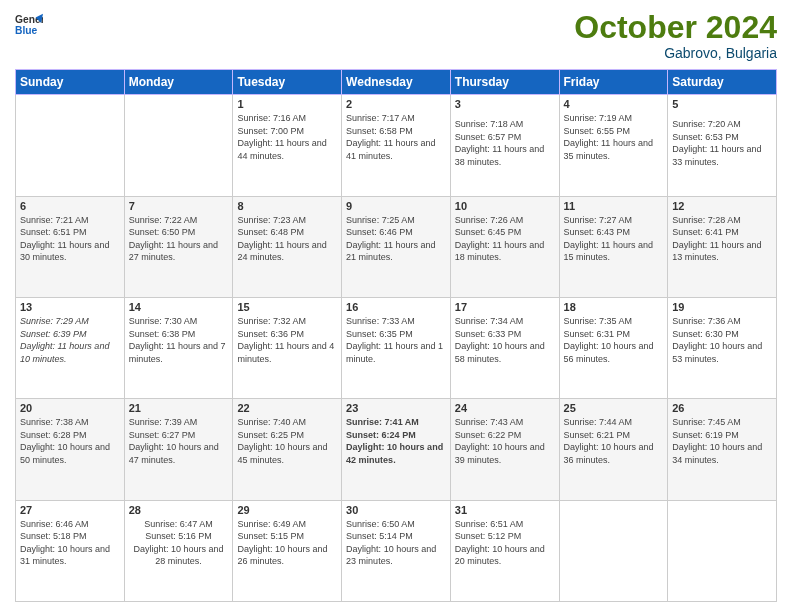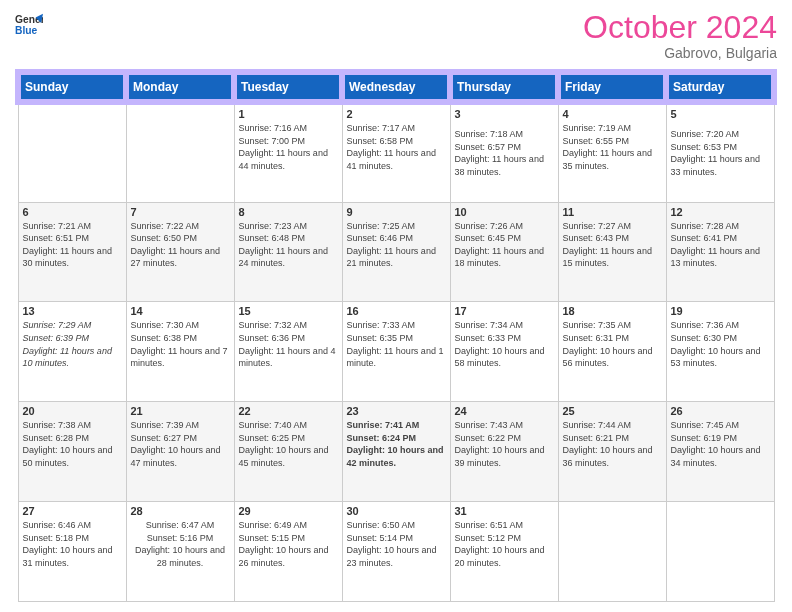--- a/index.html
+++ b/index.html
@@ -30,42 +30,42 @@
     }
     .logo-icon {
       width: 28px;
       height: 28px;
     }
     .title-block {
       text-align: right;
     }
     .month-title {
       font-size: 32px;
-      font-weight: normal;
-      color: #ec4899;
+      font-weight: bold;
+      color: #4d7c0f;
       line-height: 1.1;
     }
     .location {
       font-size: 14px;
-      color: #737373;
+      color: #0c4a6e;
     }
     .calendar {
       flex: 1;
       border-collapse: collapse;
       width: 100%;
       table-layout: fixed;
     }
     .calendar th {
       background: #1565c0;
       color: #fff;
       font-size: 12px;
       font-weight: bold;
       padding: 5px 4px;
       text-align: left;
-      border: 6px solid #c4b5fd;
+      border: 1px solid #c4b5fd;
     }
     .calendar td {
       border: 1px solid #ccc;
       vertical-align: top;
       padding: 3px 4px;
       font-size: 9.5px;
       color: #333;
       height: 82px;
     }
     .day-num {

